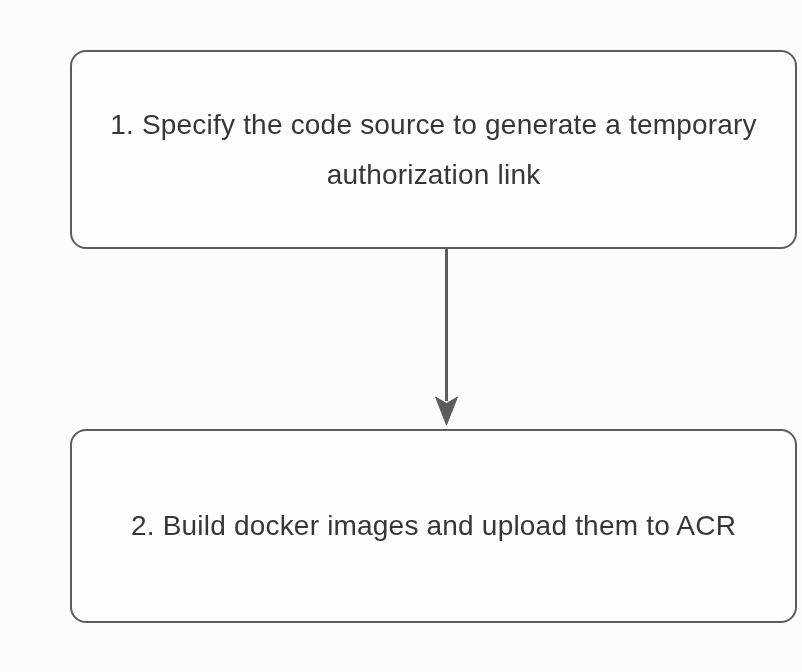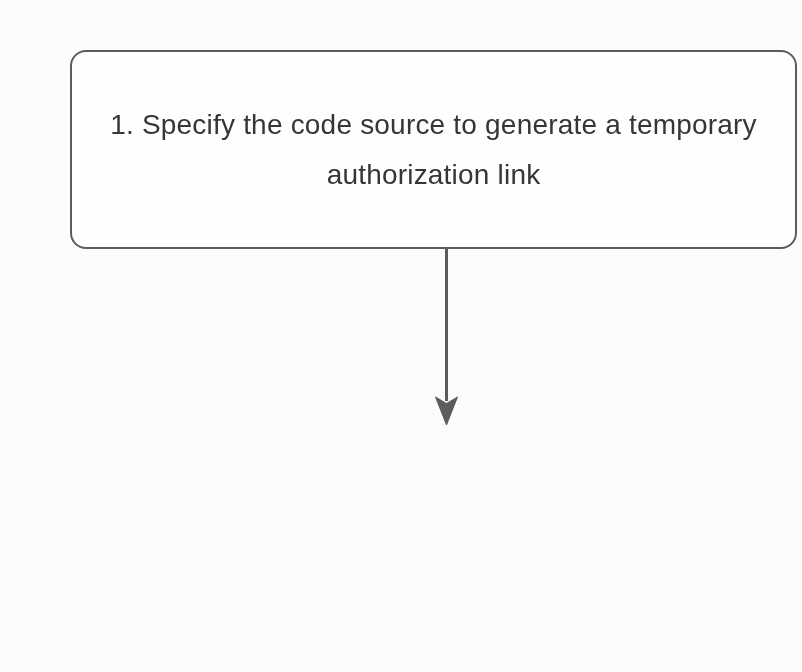--- a/index.html
+++ b/index.html
@@ -70,14 +70,17 @@
 
   <div class="node node-step1">
     <span class="node-label">1. Specify the code source to generate a temporary authorization link</span>
   </div>
 
   <svg class="edge" viewBox="0 0 33 181" aria-hidden="true">
     <line x1="16.5" y1="0" x2="16.5" y2="152"></line>
     <polygon points="16.5,176 5.5,148 16.5,154.5 27.5,148"></polygon>
   </svg>
 
+  <div class="node node-step2">
+    <span class="node-label">2. Build docker images and upload them to ACR</span>
+  </div>
 
 </div>
 
 </body></html>

